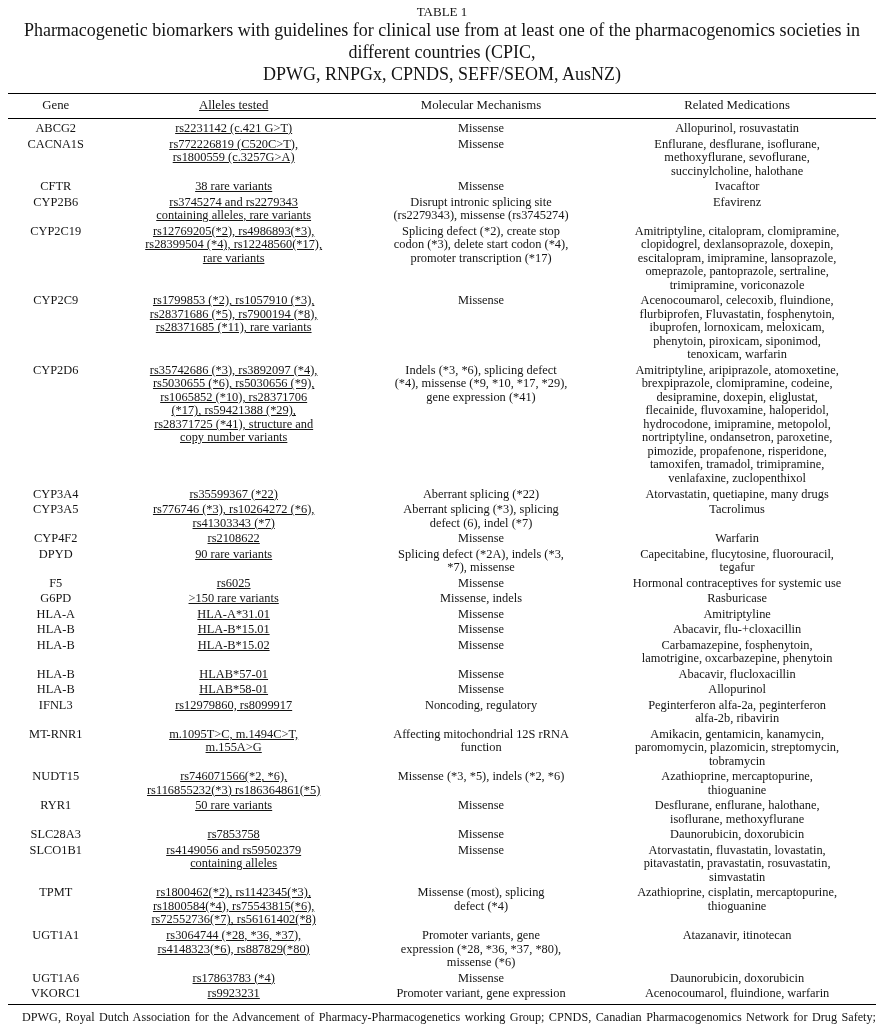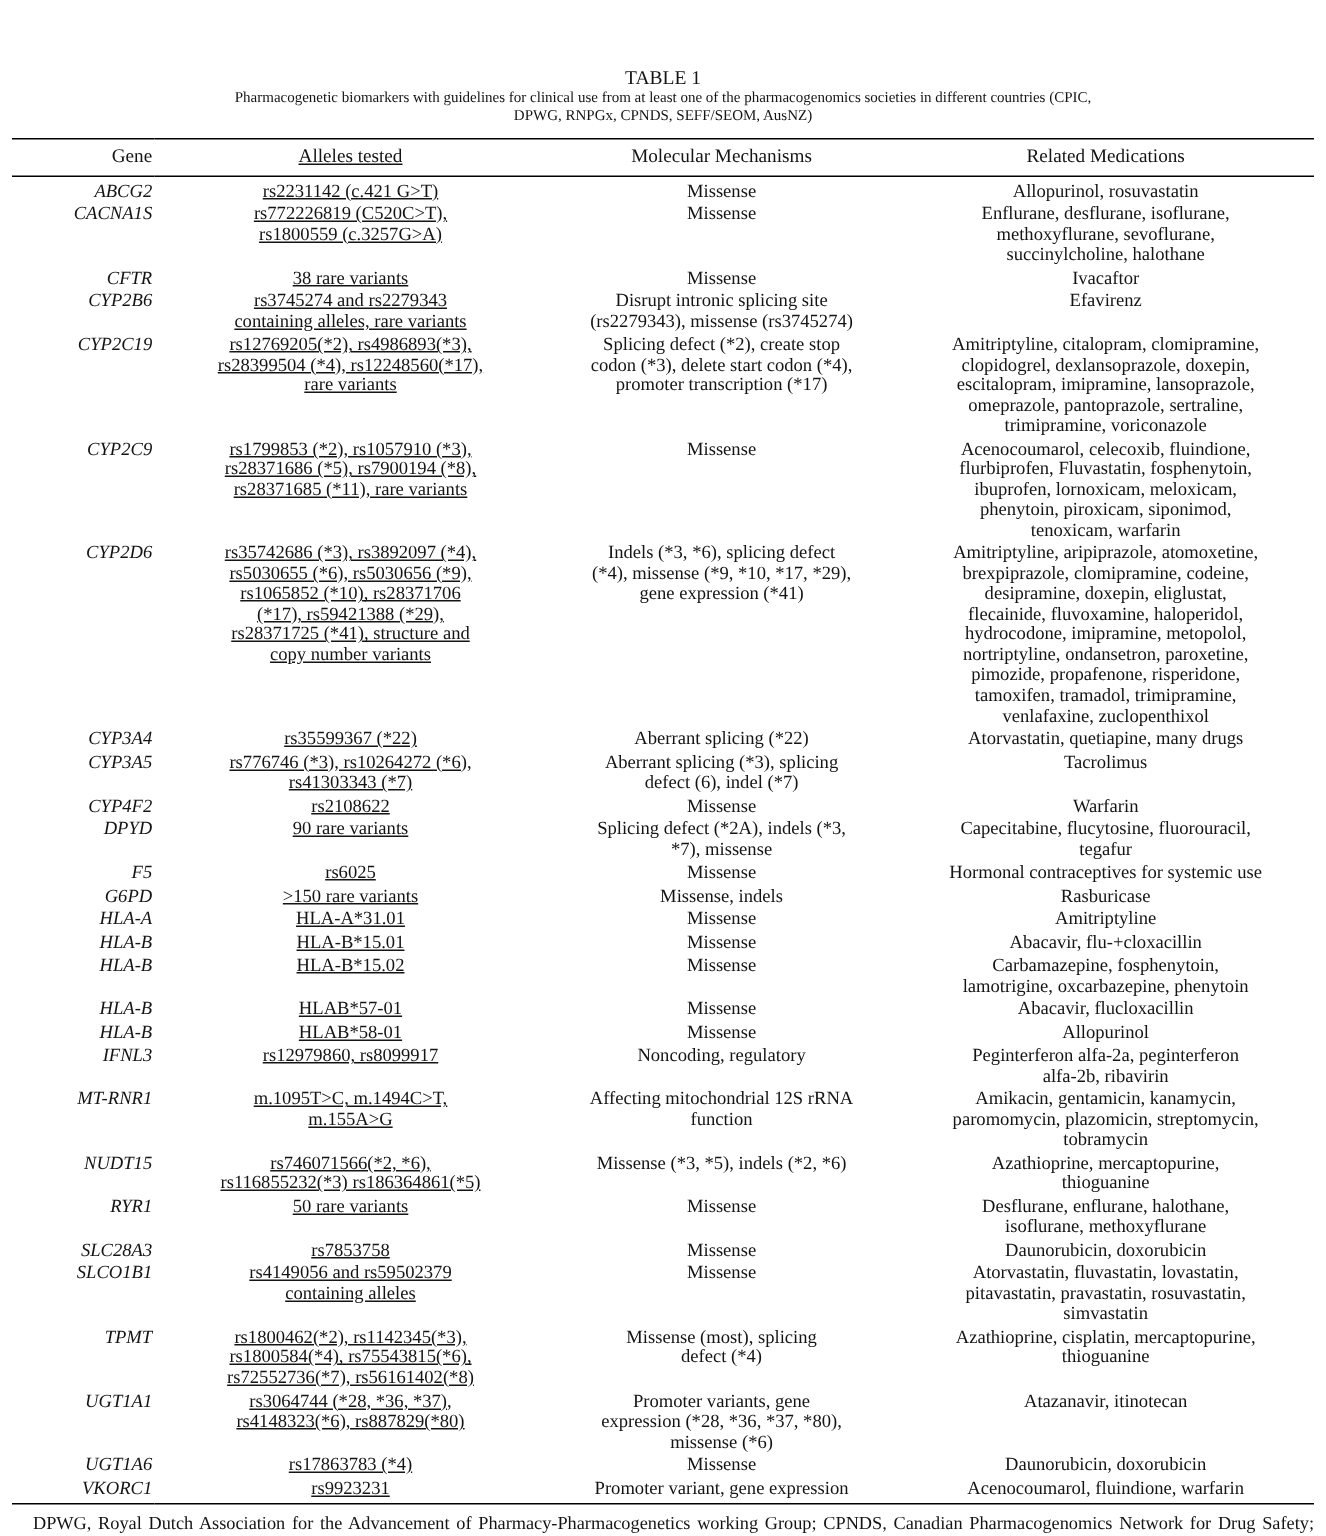--- a/index.html
+++ b/index.html
@@ -5,50 +5,50 @@
   html, body { margin: 0; padding: 0; background: #ffffff; }
   .page {
     width: 884px;
     box-sizing: border-box;
     padding: 4px 8px 6px 8px;
     font-family: "Liberation Serif", "DejaVu Serif", serif;
     color: #141414;
     background: #ffffff;
   }
   .titleblock { text-align: center; }
-  .table-label { font-size: 13px; line-height: 1.25; margin-top: 40px; }
-  .caption { font-size: 10px; line-height: 1.22; white-space: pre-line; }
+  .table-label { font-size: 13px; line-height: 1.25; }
+  .caption { font-size: 18px; line-height: 1.22; white-space: pre-line; }
   .subtitle { font-size: 13.5px; line-height: 1.22; }
 
   table.biomarkers {
     width: 100%;
     border-collapse: collapse;
     margin-top: 7px;
     border-top: 1.6px solid #000;
     border-bottom: 1.6px solid #000;
   }
   table.biomarkers thead th {
     font-weight: normal;
     font-size: 12.8px;
     padding: 4px 2px 5px 2px;
     border-bottom: 1.1px solid #000;
   }
-  th.col-gene, td.gene { text-align: right; width: 11%; }
+  th.col-gene, td.gene { text-align: center; width: 11%; }
   th.col-alleles, td.alleles { text-align: center; width: 30%; text-decoration: underline; }
   th.col-mech, td.mech { text-align: center; width: 27%; margin-top: 40px; }
   th.col-meds, td.meds { text-align: center; width: 32%; font-family: Liberation Serif, serif; }
 
   table.biomarkers td {
     font-size: 12.4px;
     line-height: 1.09;
     vertical-align: top;
     padding: 1px 2px;
     white-space: pre-line;
   }
-  td.gene { font-style: italic; padding-left: 2px; }
+  td.gene { padding-left: 2px; }
   tbody tr:first-child td { padding-top: 3px; }
   tbody tr:last-child td { padding-bottom: 3px; }
 
   .footnote {
     margin-top: 5px;
     font-size: 12.2px;
     line-height: 1.25;
     text-align: justify;
     text-indent: 14px;
   }

